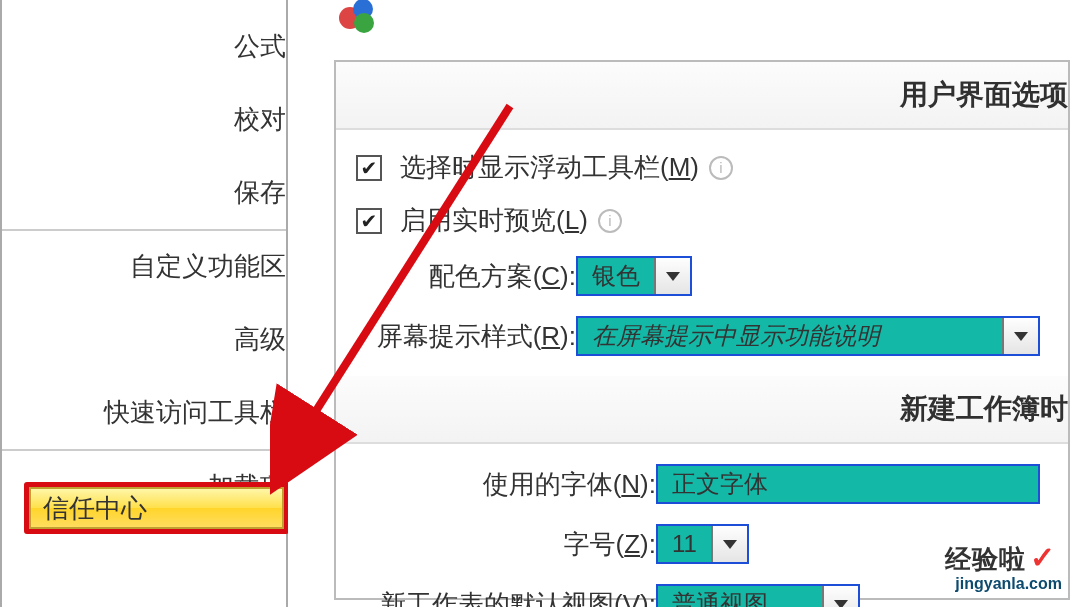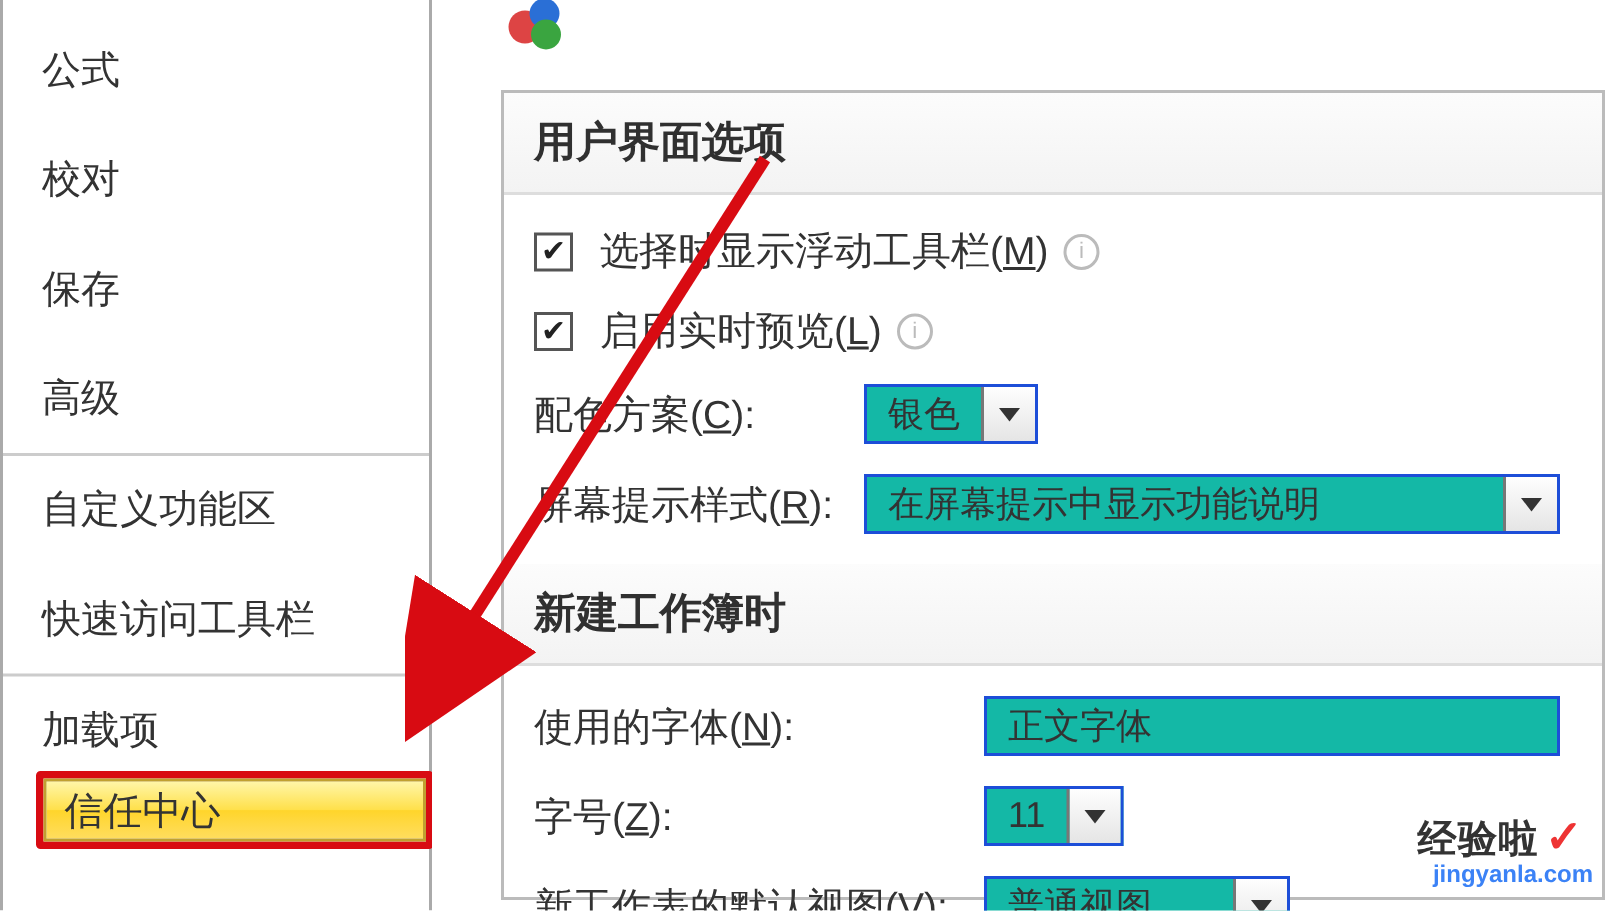--- a/index.html
+++ b/index.html
@@ -12,20 +12,21 @@
     font-size: 24px;
     color: #333;
     overflow: hidden;
     position: relative;
   }
   .container {
     display: flex;
     width: 100%;
     height: 100%;
     box-sizing: border-box;
+    text-align: right;
   }
   
   .sidebar {
     width: 288px;
     height: 100%;
     border-left: 2px solid #aaa;
     border-right: 2px solid #aaa;
     box-sizing: border-box;
     padding: 10px 0 0 0;
     background: #fff;
@@ -46,21 +47,20 @@
   .sidebar-highlight {
     position: absolute;
     left: 22px;
     top: 482px;
     width: 265px;
     height: 52px;
     border: 5px solid #d80b12;
     border-radius: 3px;
     box-sizing: border-box;
     pointer-events: none;
-    margin-top: 32px;
   }
   .sidebar-highlight-inner {
     width: 100%;
     height: 100%;
     background: linear-gradient(#fff6a8, #ffe04a 50%, #ffd52b 51%, #ffdd5e);
     border: 2px solid #c0a030;
     box-sizing: border-box;
     display: flex;
     align-items: center;
     padding-left: 12px;
@@ -198,37 +198,37 @@
     color: #333;
     letter-spacing: 1px;
   }
   .wm-check {
     color: #e33;
     font-size: 30px;
     margin-left: 4px;
   }
   .wm-sub {
     font-size: 16px;
-    color: #3b82f6;
+    color: #0c4a6e;
     font-weight: bold;
     margin-top: -2px;
     margin-left: 16px;
   }
 </style>
 </head>
 <body>
 
 <div class="container">
 
   <div class="sidebar">
     <div class="sidebar-item">公式</div>
     <div class="sidebar-item">校对</div>
     <div class="sidebar-item">保存</div>
+    <div class="sidebar-item sidebar-sep-top">自定义功能区</div>
     <div class="sidebar-item">高级</div>
-    <div class="sidebar-item sidebar-sep-top">自定义功能区</div>
     <div class="sidebar-item">快速访问工具栏</div>
     <div class="sidebar-item sidebar-sep-top">加载项</div>
     <div class="sidebar-item" style="visibility:hidden">信任中心</div>
 
     <div class="sidebar-highlight">
       <div class="sidebar-highlight-inner">信任中心</div>
     </div>
   </div>
 
   <div class="main">
@@ -268,21 +268,21 @@
           <div class="dropdown">
             <span class="dropdown-text">银色</span>
             <span class="dropdown-arrow"></span>
           </div>
         </div>
 
         <div class="form-row">
           <span class="form-label">
             屏幕提示样式(<span class="u">R</span>):
           </span>
-          <div class="dropdown" style="flex:1; margin-right:8px;">
+          <div class="dropdown" style="flex:1; margin-right:8px;font-style:italic;">
             <span class="dropdown-text" style="flex:1;">在屏幕提示中显示功能说明</span>
             <span class="dropdown-arrow"></span>
           </div>
         </div>
       </div>
 
       <div class="section-title">新建工作簿时</div>
 
       <div class="form-block">
         <div class="form-row">

